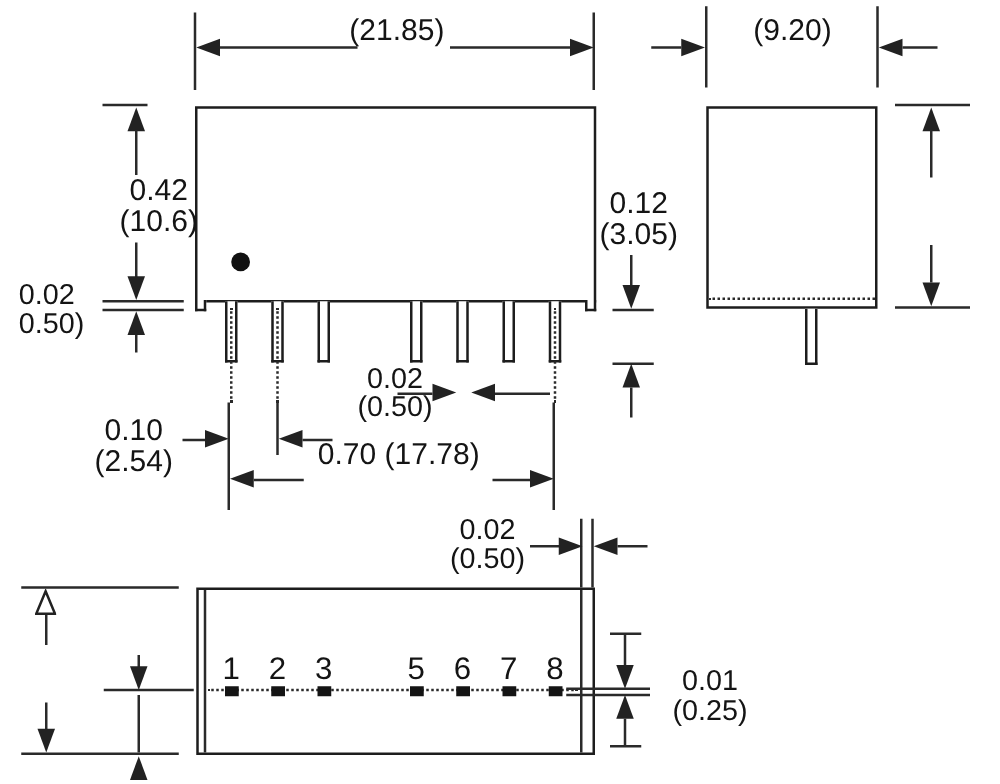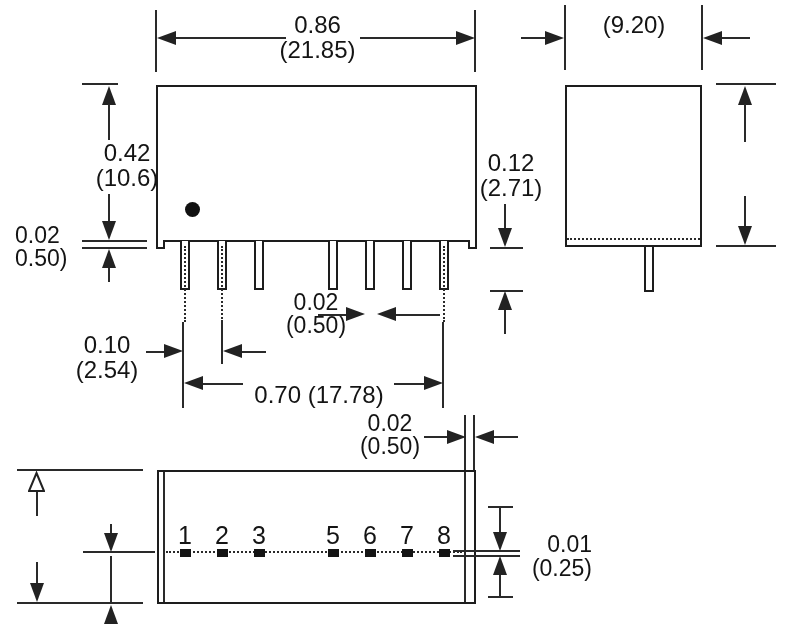--- a/index.html
+++ b/index.html
@@ -68,21 +68,20 @@
   <div class="pnum" style="left:394px;top:522px">7</div>
   <div class="pnum" style="left:431px;top:522px">8</div>
   <div class="hl" style="left:453px;top:550px;width:67px"></div>
   <div class="hl" style="left:453px;top:555px;width:67px"></div>
 
   <div class="vl" style="left:155px;top:10px;height:62px"></div>
   <div class="vl" style="left:474px;top:10px;height:62px"></div>
   <div class="ar ar-l" style="left:157px;top:31px"></div>
   <div class="hl" style="left:176px;top:37px;width:110px"></div>
   <div class="lbl" style="left:240px;top:12px;width:155px">
-    <div>0.86</div>
     <div>(21.85)</div>
   </div>
   <div class="hl" style="left:360px;top:37px;width:96px"></div>
   <div class="ar ar-r" style="left:456px;top:31px"></div>
 
   <div class="vl" style="left:564px;top:5px;height:65px"></div>
   <div class="vl" style="left:701px;top:5px;height:65px"></div>
   <div class="hl" style="left:521px;top:37px;width:24px"></div>
   <div class="ar ar-r" style="left:545px;top:31px"></div>
   <div class="ar ar-l" style="left:703px;top:31px"></div>
@@ -112,21 +111,21 @@
 
   <div class="hl" style="left:716px;top:83px;width:60px"></div>
   <div class="hl" style="left:716px;top:245px;width:60px"></div>
   <div class="ar ar-u" style="left:738px;top:86px"></div>
   <div class="vl" style="left:744px;top:104px;height:38px"></div>
   <div class="vl" style="left:744px;top:196px;height:30px"></div>
   <div class="ar ar-d" style="left:738px;top:226px"></div>
 
   <div class="lbl" style="left:468px;top:150px;width:86px">
     <div>0.12</div>
-    <div>(2.71)</div>
+    <div>(3.05)</div>
   </div>
   <div class="vl" style="left:504px;top:204px;height:25px"></div>
   <div class="ar ar-d" style="left:498px;top:228px"></div>
   <div class="hl" style="left:490px;top:247px;width:33px"></div>
   <div class="hl" style="left:490px;top:290px;width:33px"></div>
   <div class="ar ar-u" style="left:498px;top:291px"></div>
   <div class="vl" style="left:504px;top:310px;height:24px"></div>
 
   <div class="lbl s" style="left:278px;top:291px;width:76px">
     <div>0.02</div>
@@ -145,21 +144,21 @@
   <div class="ar ar-r" style="left:164px;top:344px"></div>
   <div class="ar ar-l" style="left:223px;top:344px"></div>
   <div class="hl" style="left:242px;top:351px;width:24px"></div>
 
   <div class="vl" style="left:182px;top:322px;height:86px"></div>
   <div class="vl" style="left:221px;top:322px;height:42px"></div>
   <div class="vl" style="left:442px;top:322px;height:86px"></div>
 
   <div class="ar ar-l" style="left:184px;top:376px"></div>
   <div class="hl" style="left:203px;top:383px;width:40px"></div>
-  <div class="lbl" style="left:244px;top:382px;width:150px">0.70 (17.78)</div>
+  <div class="lbl" style="left:244px;top:351px;width:150px">0.70 (17.78)</div>
   <div class="hl" style="left:394px;top:383px;width:30px"></div>
   <div class="ar ar-r" style="left:424px;top:376px"></div>
 
   <div class="vl" style="left:464px;top:415px;height:55px"></div>
   <div class="vl" style="left:473px;top:415px;height:55px"></div>
   <div class="lbl s" style="left:356px;top:412px;width:68px">
     <div>0.02</div>
     <div>(0.50)</div>
   </div>
   <div class="hl" style="left:424px;top:436px;width:24px"></div>
@@ -181,18 +180,18 @@
   <div class="hl" style="left:83px;top:551px;width:72px"></div>
   <div class="vl" style="left:110px;top:556px;height:46px"></div>
   <div class="ar ar-u" style="left:104px;top:605px"></div>
 
   <div class="hl" style="left:488px;top:506px;width:25px"></div>
   <div class="vl" style="left:499px;top:508px;height:25px"></div>
   <div class="ar ar-d" style="left:493px;top:532px"></div>
   <div class="ar ar-u" style="left:493px;top:556px"></div>
   <div class="vl" style="left:499px;top:575px;height:21px"></div>
   <div class="hl" style="left:488px;top:596px;width:25px"></div>
-  <div class="lbl s" style="left:520px;top:532px;width:72px;text-align:right;line-height:24px">
+  <div class="lbl s" style="left:532px;top:532px;width:72px;text-align:center;line-height:24px">
     <div>0.01</div>
     <div>(0.25)</div>
   </div>
 
 </div>
 
 </body></html>

